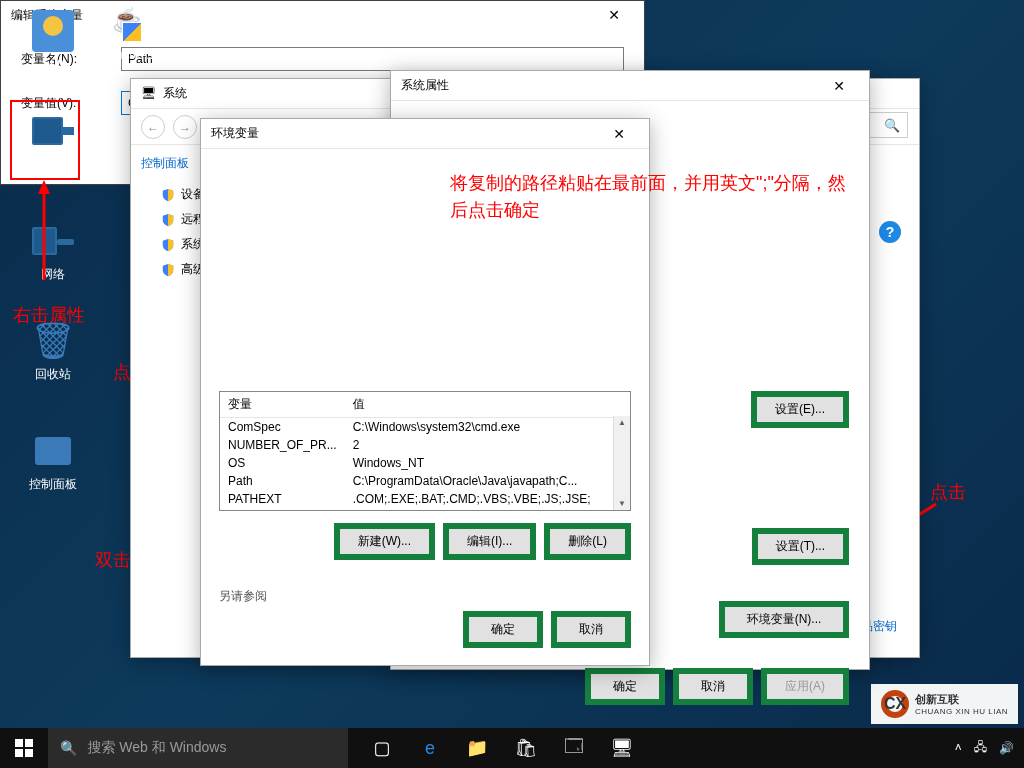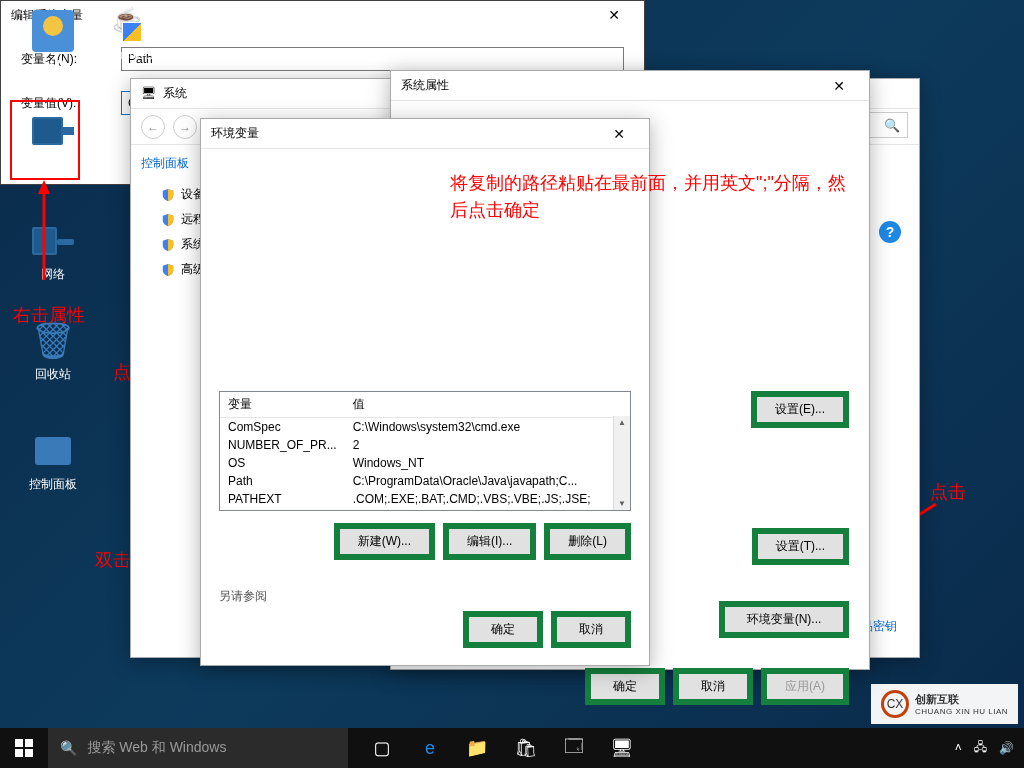--- a/index.html
+++ b/index.html
@@ -76,21 +76,21 @@
 
 
 .taskbar { position: absolute; bottom: 0; left: 0; right: 0; height: 40px; background: #101010; display: flex; align-items: center; }
 .start-btn { width: 48px; height: 40px; display: flex; align-items: center; justify-content: center; cursor: pointer; }
 .start-btn svg { width: 18px; height: 18px; }
 .search-taskbar { flex: 0 0 300px; height: 40px; background: #2b2b2b; display: flex; align-items: center; padding: 0 12px; color: #999; font-size: 14px; gap: 10px; }
 .task-icons { display: flex; height: 40px; margin-left: 10px; }
 .task-icon { width: 48px; display: flex; align-items: center; justify-content: center; cursor: pointer; color: #fff; font-size: 18px; }
 .tray { margin-left: auto; display: flex; align-items: center; height: 40px; color: #fff; padding-right: 10px; gap: 12px; font-size: 12px; }
 .watermark { position: absolute; right: 6px; bottom: 44px; background: rgba(255,255,255,0.95); padding: 6px 10px; display: flex; align-items: center; gap: 6px; font-size: 11px; color: #333; }
-.watermark .wm-logo { width: 28px; height: 28px; border: 3px solid #c2410c; border-radius: 50%; display: flex; align-items: center; justify-content: center; font-weight: normal; font-size: 12px; }
+.watermark .wm-logo { width: 28px; height: 28px; border: 6px solid #c2410c; border-radius: 50%; display: flex; align-items: center; justify-content: center; font-weight: bold; font-size: 16px; }
 
 .blue-link { color: #0066cc; cursor: pointer; }
 .info-link { position: absolute; font-size: 12px; color: #0066cc; }
 </style>
 </head>
 <body>
 
 <div class="desktop-icon" style="left:18px; top:10px;">
   <div class="icon-img icon-sun"></div>
   <div>Sun</div>

